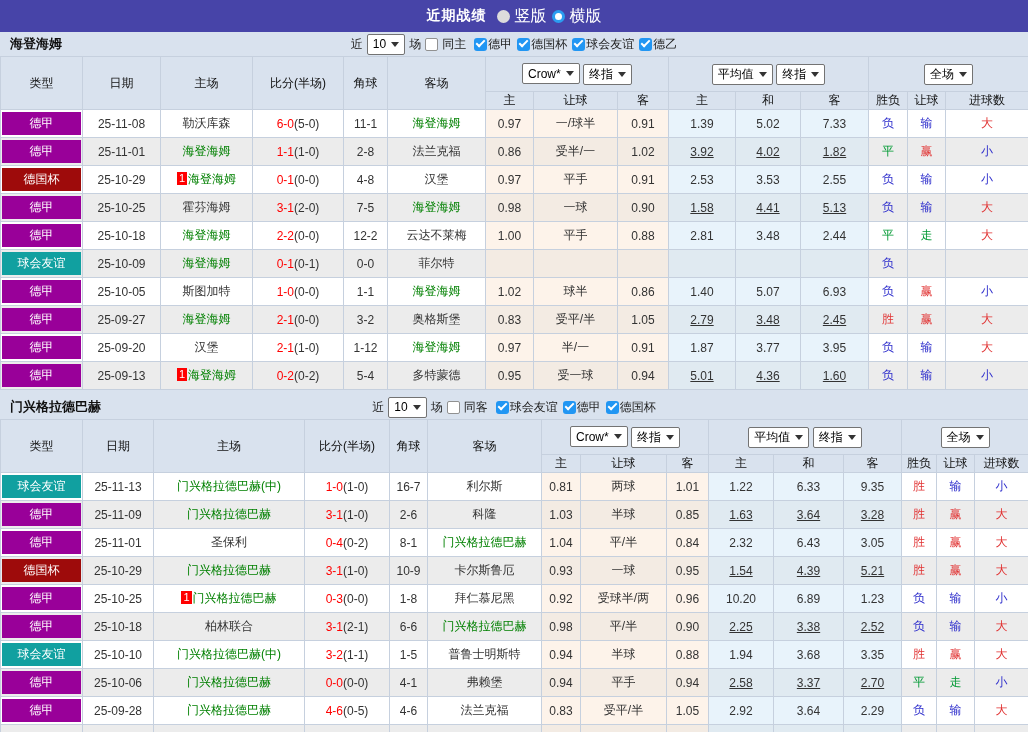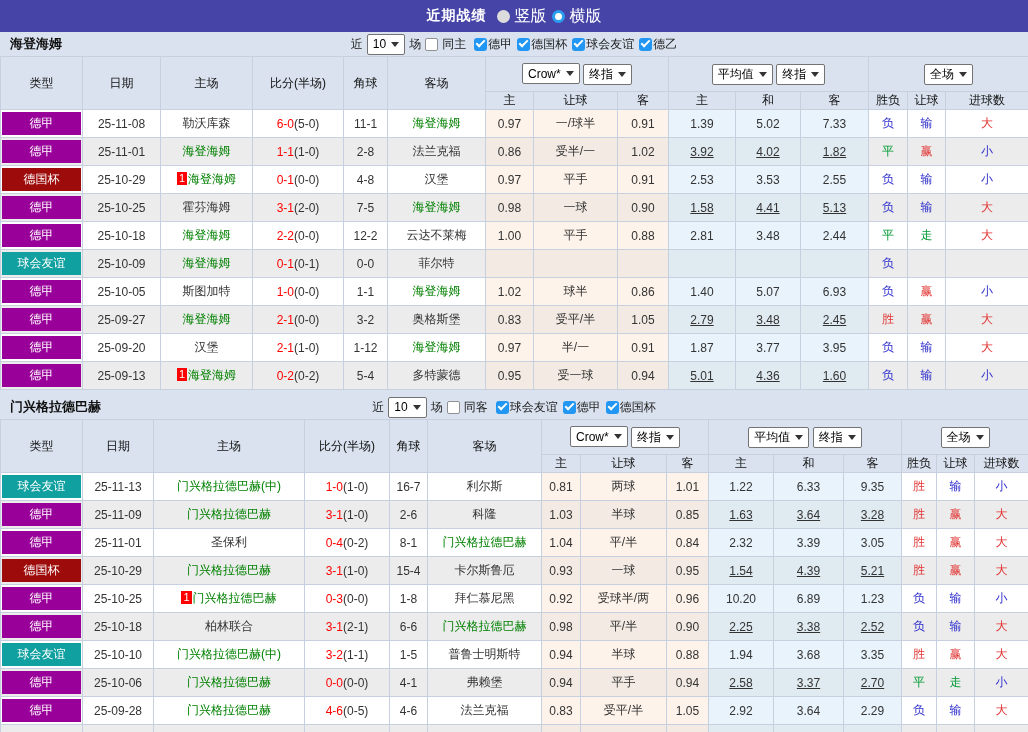--- a/index.html
+++ b/index.html
@@ -504,34 +504,34 @@
               </td>
     <td class="c-date">25-11-01</td>
     <td class="c-home"><span class="team">圣保利</span></td>
     <td class="c-score"><span class="ft">0-4</span><span class="ht">(0-2)</span></td>
     <td class="c-corner">8-1</td>
     <td class="c-away"><span class="team hl">门兴格拉德巴赫</span></td>
     <td class="c-oh odds">1.04</td>
     <td class="c-line odds">平/半</td>
     <td class="c-oa odds">0.84</td>
     <td class="c-ah avg">2.32</td>
-    <td class="c-ad avg">3.39</td>
+    <td class="c-ad avg">6.43</td>
     <td class="c-aa avg">3.05</td>
     <td class="c-r1 res red">胜</td>
     <td class="c-r2 res red">赢</td>
     <td class="c-r3 res red">大</td>
   </tr>
             <tr class="even">
     <td class="c-type">
                 <span class="badge lg-red">德国杯</span>
               </td>
     <td class="c-date">25-10-29</td>
     <td class="c-home"><span class="team hl">门兴格拉德巴赫</span></td>
     <td class="c-score"><span class="ft">3-1</span><span class="ht">(1-0)</span></td>
-    <td class="c-corner">15-4</td>
+    <td class="c-corner">10-9</td>
     <td class="c-away"><span class="team">卡尔斯鲁厄</span></td>
     <td class="c-oh odds">0.93</td>
     <td class="c-line odds">一球</td>
     <td class="c-oa odds">0.95</td>
     <td class="c-ah avg">1.54</td>
     <td class="c-ad avg">4.39</td>
     <td class="c-aa avg">5.21</td>
     <td class="c-r1 res red">胜</td>
     <td class="c-r2 res red">赢</td>
     <td class="c-r3 res red">大</td>

